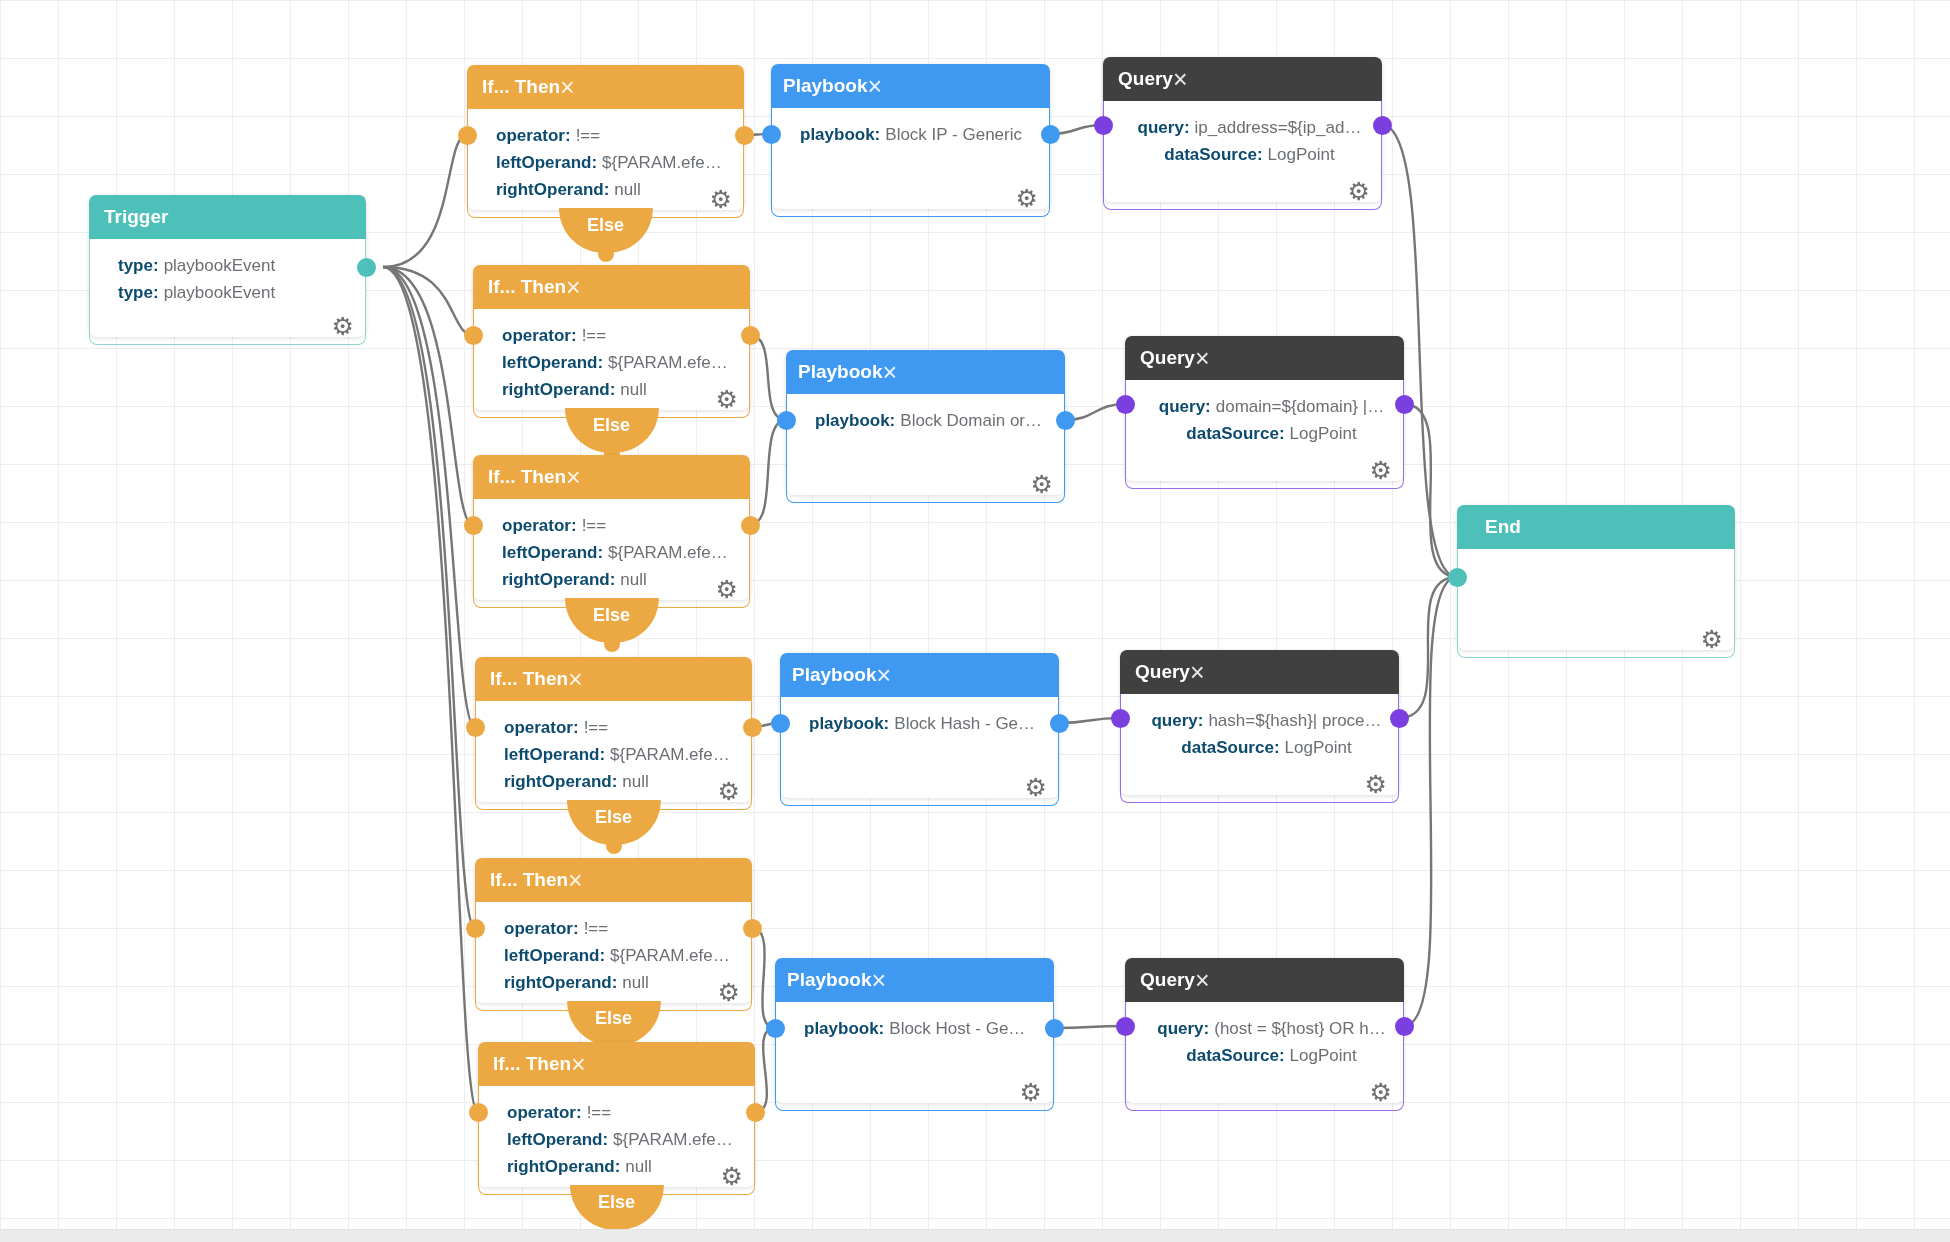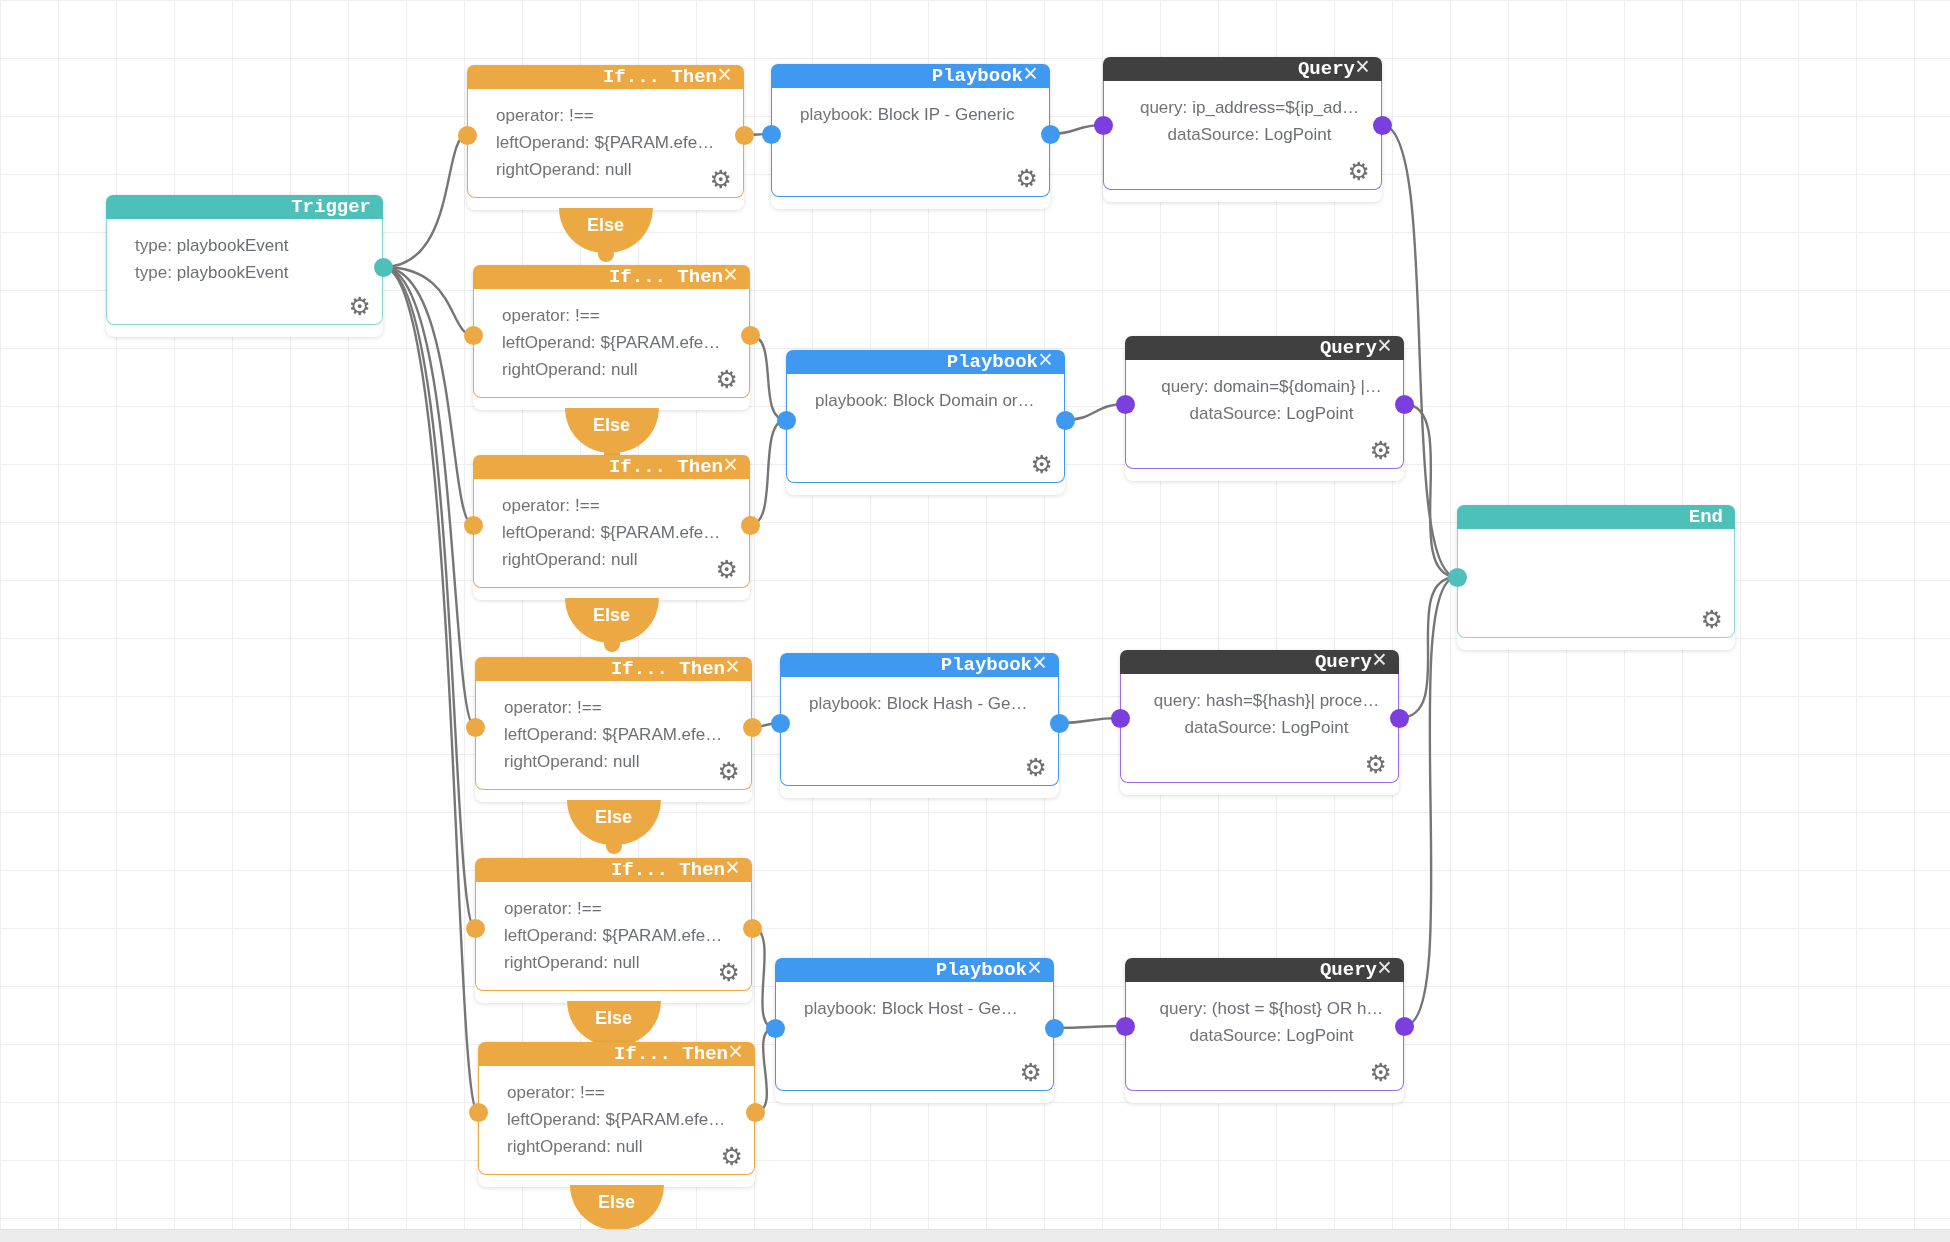--- a/index.html
+++ b/index.html
@@ -21,34 +21,34 @@
 
   svg.edges { position:absolute; left:0; top:0; z-index:1; }
   svg.edges path { fill:none; stroke:#767676; stroke-width:2.4px; }
 
   .node {
     position:absolute; z-index:2; background:#ffffff; border-radius:8px;
     box-shadow:0 1px 4px rgba(0,0,0,.14);
     width:277px; height:145px;
   }
   .node .hd {
-    height:24px; line-height:36px; border-radius:7px 7px 0 0;
+    height:44px; line-height:36px; border-radius:7px 7px 0 0;
     padding:0 12px 0 15px; color:#ffffff; font-size:19px; font-weight:600;
-    display:flex; align-items:center; justify-content:flex-end;font-family:Liberation Mono, monospace;
+    display:flex; align-items:center; justify-content:flex-start;
   }
   .node .close {
     color:rgba(255,255,255,.88); font-size:25px; font-weight:400;
     line-height:36px; cursor:pointer;
   }
   .node .body {
     position:relative; height:109px; border-radius:0 0 8px 8px;
     border:1px solid; border-top:none; padding:13px 14px 0 28px;
   }
   .field { font-size:17px; line-height:27px; color:#6b6f73; white-space:nowrap; }
-  .field .fl { font-weight:400; color:#737373; }
+  .field .fl { font-weight:700; color:#0c4a6e; }
   .field .fv { margin-left:5px; }
   .gear {
     position:absolute; right:11px; bottom:5px; font-size:25px; color:#6e6e6e;
     cursor:pointer; line-height:1;
   }
 
   
   .t-trigger .hd { background:#4ec0ba; }
   .t-trigger .body { border-color:#8ed6d2; }
   .t-if .hd { background:#eca943; }
@@ -77,21 +77,21 @@
     border-radius:0 0 50px 50px; text-align:center;
     color:#ffffff; font-size:18px; font-weight:700; line-height:34px;
     z-index:1; cursor:pointer;
   }
   .else-port {
     position:absolute; top:calc(100% + 36px); left:50%; transform:translateX(-50%);
     width:16px; height:16px; border-radius:50%; background:#eca943; z-index:1;
   }
 
   
-  #trigger { left:106px; top:195px; height:142px; }
+  #trigger { left:89px; top:195px; height:142px; }
   #trigger .body { height:106px; }
   #if1 { left:467px; top:65px;   }
   #if2 { left:473px; top:265px;  }
   #if3 { left:473px; top:455px;  }
   #if4 { left:475px; top:657px;  }
   #if5 { left:475px; top:858px;  }
   #if6 { left:478px; top:1042px; }
   #pb1 { left:771px; top:64px;  width:279px; }
   #pb2 { left:786px; top:350px; width:279px; }
   #pb3 { left:780px; top:653px; width:279px; }

